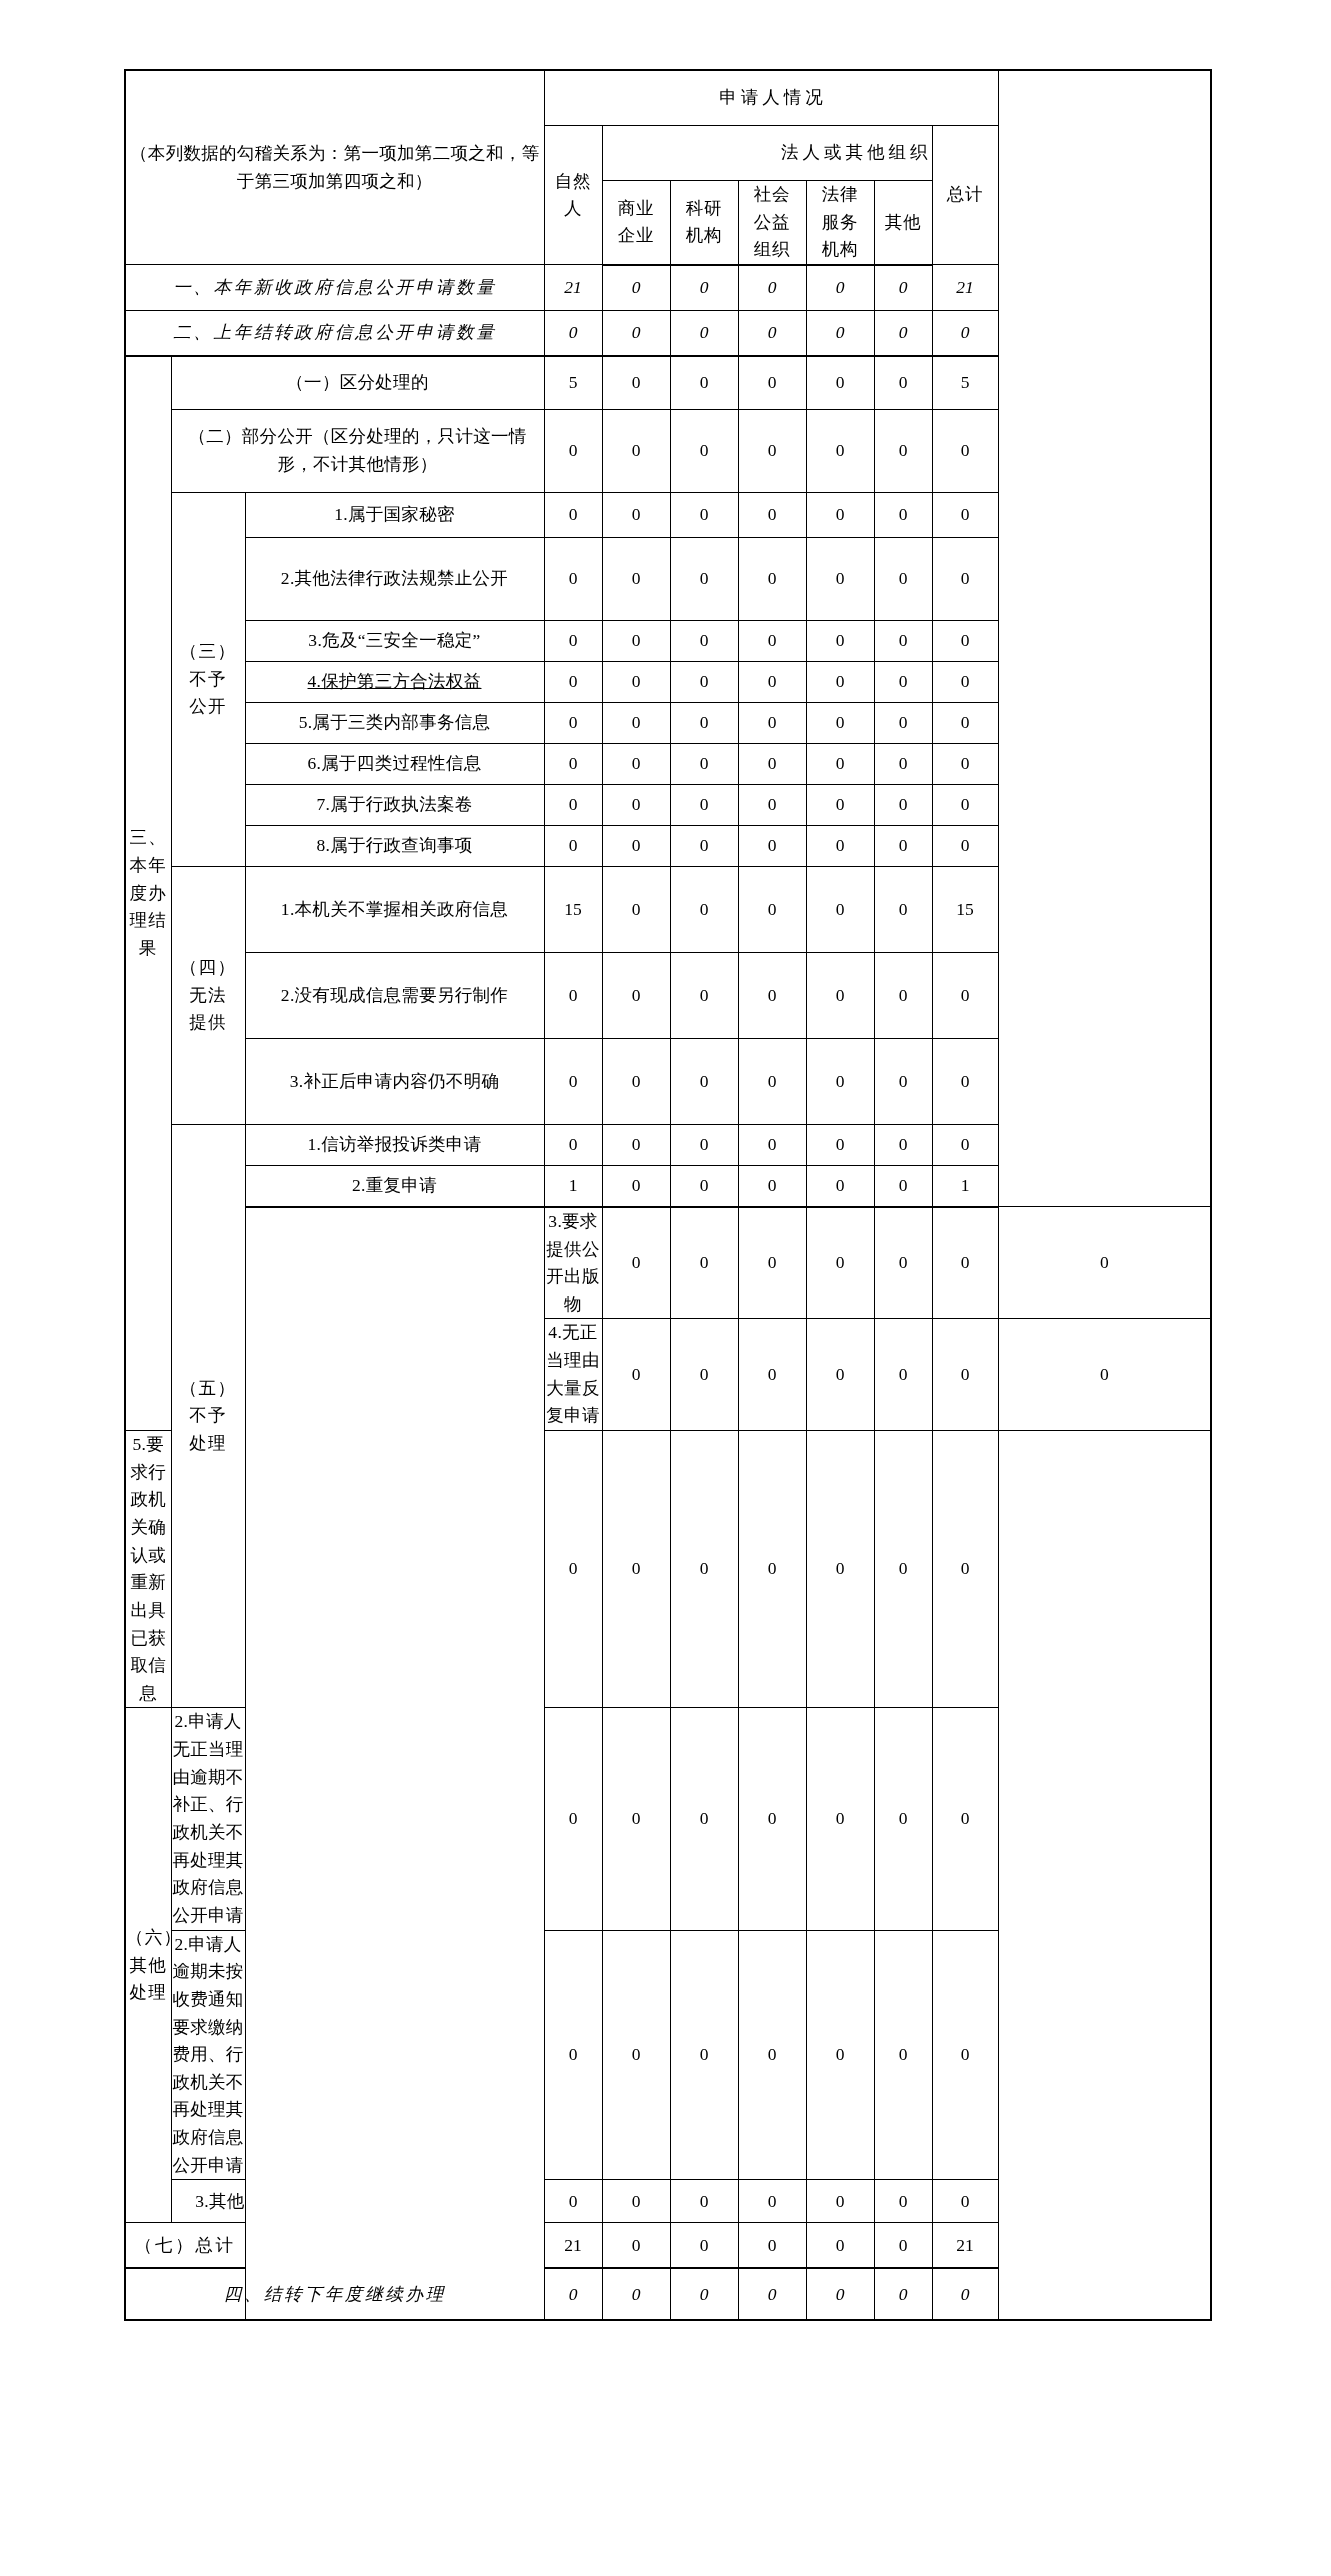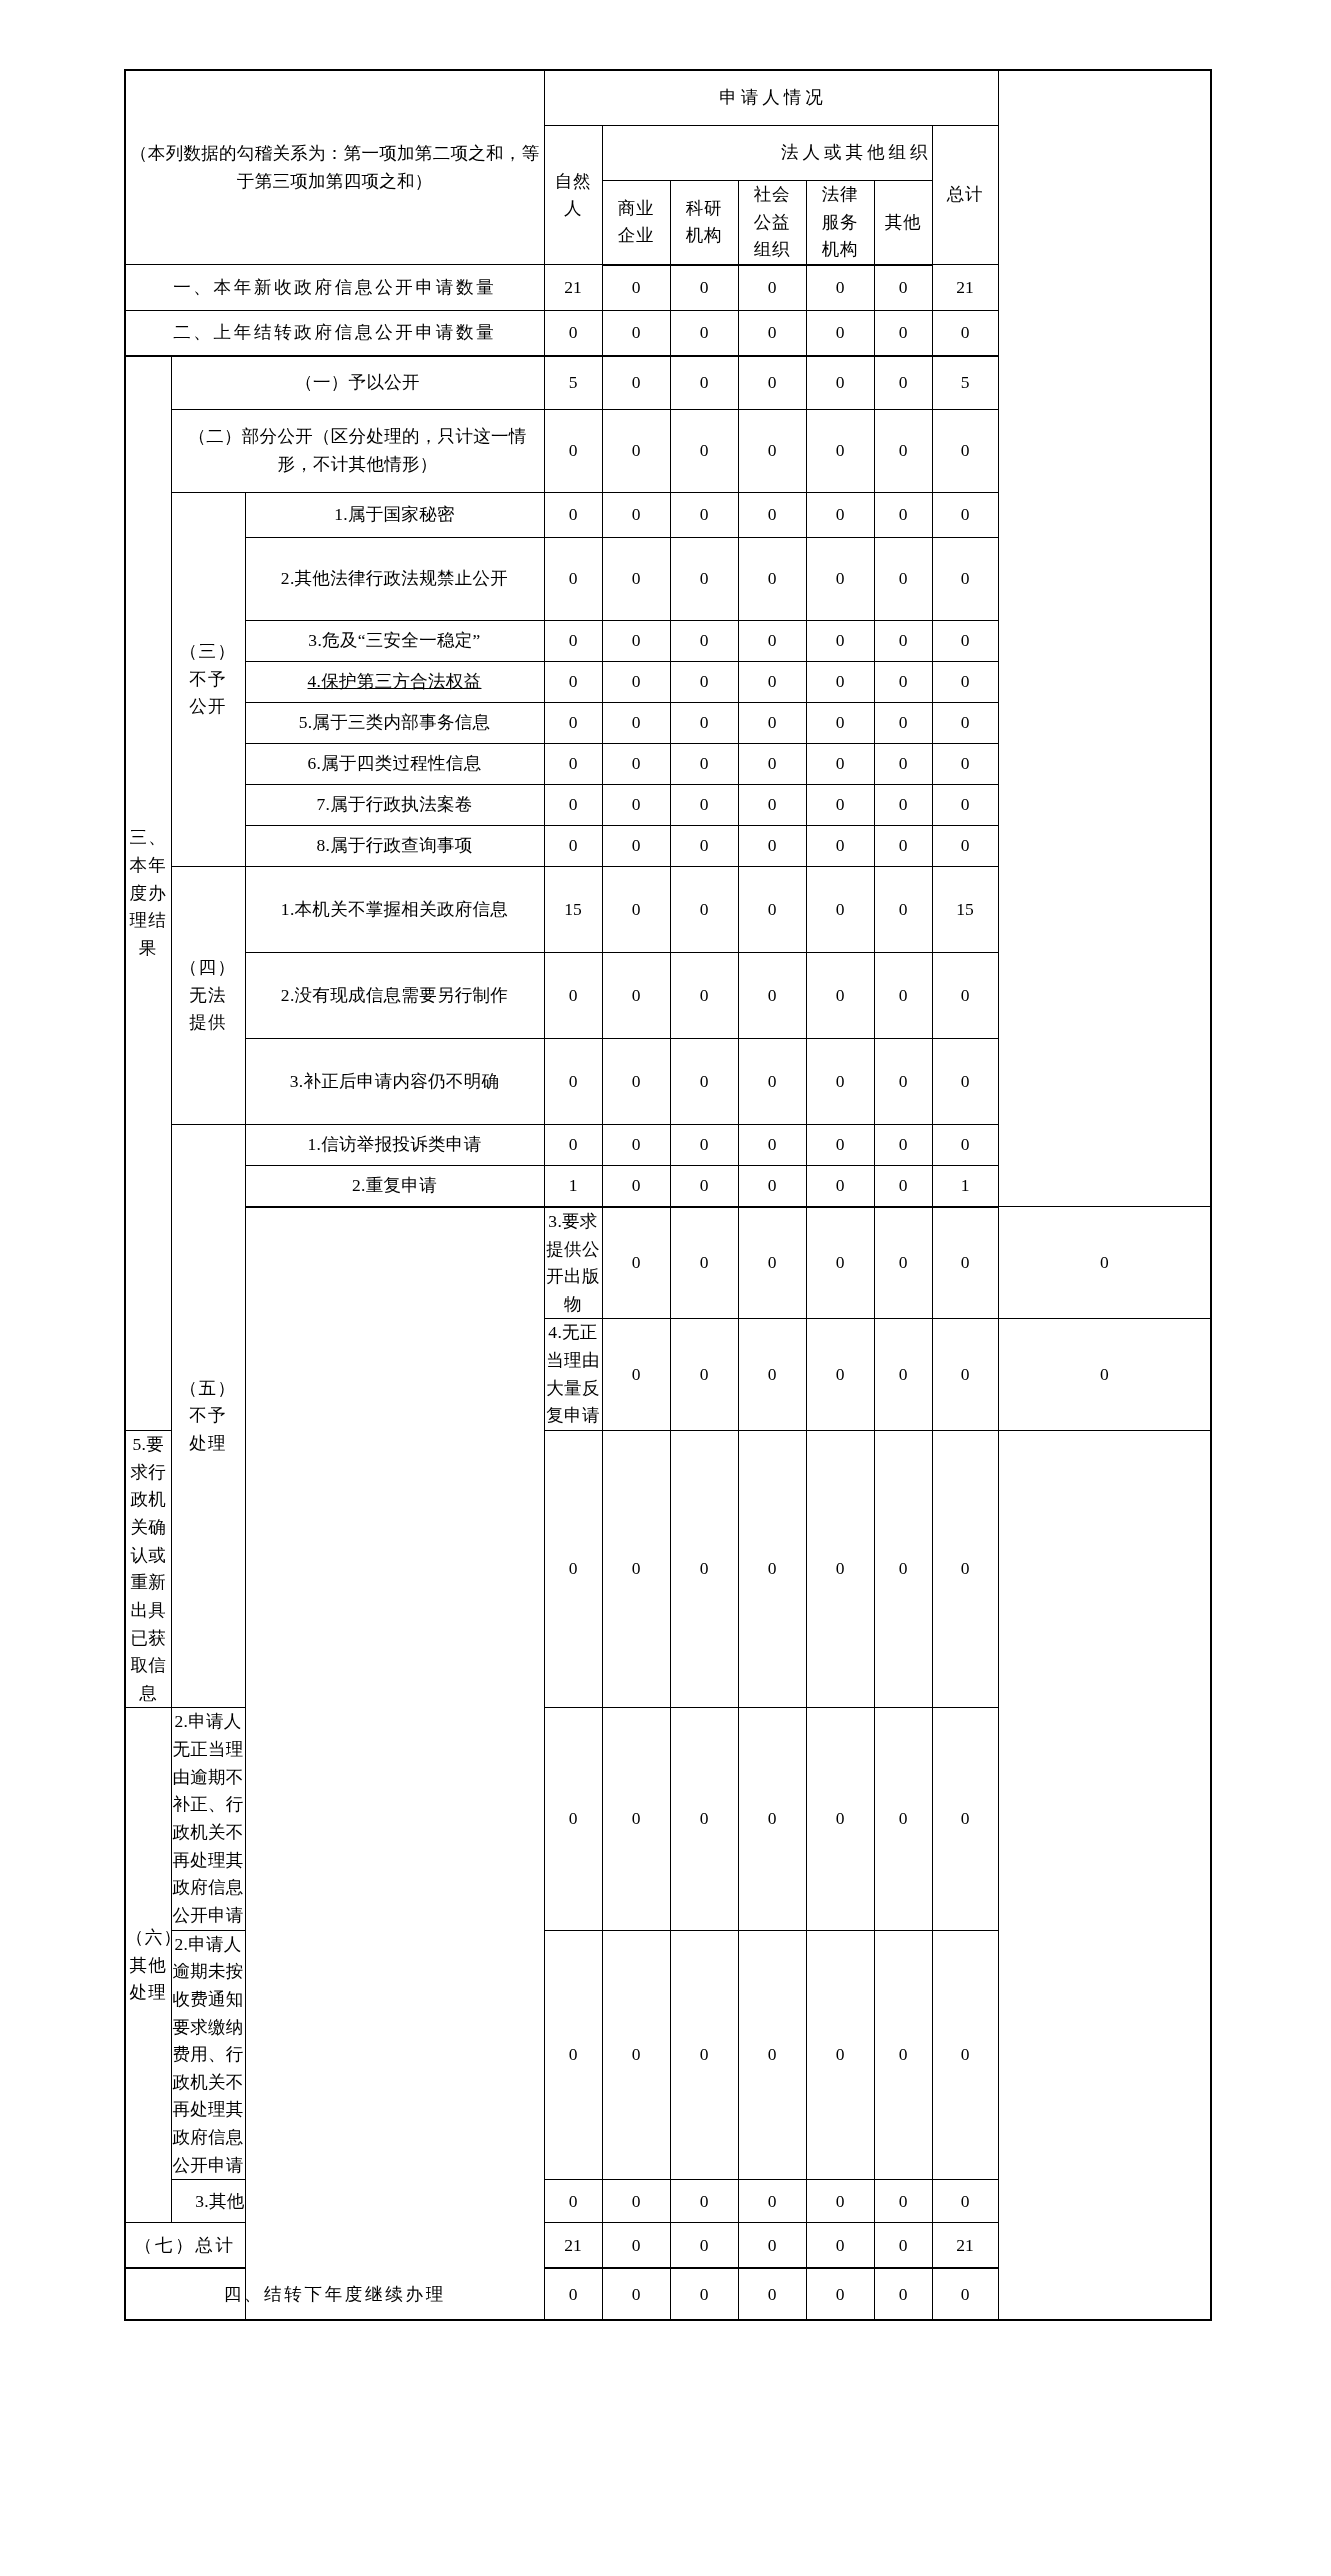--- a/index.html
+++ b/index.html
@@ -111,21 +111,21 @@
     line-height: 1.6;
     letter-spacing: 1.3px;
     padding: 5.4px 1.3px;
   }
   .lab-rot .w { display: block; }
   .num {
     font-size: 19px;
     text-align: center;
     font-family: "Liberation Serif", "DejaVu Serif", serif;
   }
-  .row-tall td { height: 44px; }
+  .row-tall td { height: 44px; font-style: italic; }
 </style>
 </head>
 <body>
 
 <div id="sheet">
 
 <table class="stat">
   <colgroup>
     <col class="c-lab1">
         <col class="c-lab2">
@@ -203,21 +203,21 @@
   </tr>
 
   <tr>
     <td class="lab-rot grp-right" rowspan="17">
       <span class="w">三、</span>
       <span class="w">本年</span>
       <span class="w">度办</span>
       <span class="w">理结</span>
       <span class="w">果</span>
     </td>
-    <td class="lab-left" colspan="2" style="height:52px;">（一）予以公开</td>
+    <td class="lab-left" colspan="2" style="height:52px;">（一）区分处理的</td>
     <td class="num grp-left">5</td>
     <td class="num">0</td>
     <td class="num">0</td>
     <td class="num">0</td>
     <td class="num">0</td>
     <td class="num">0</td>
     <td class="num">5</td>
   </tr>
 
   <tr>

